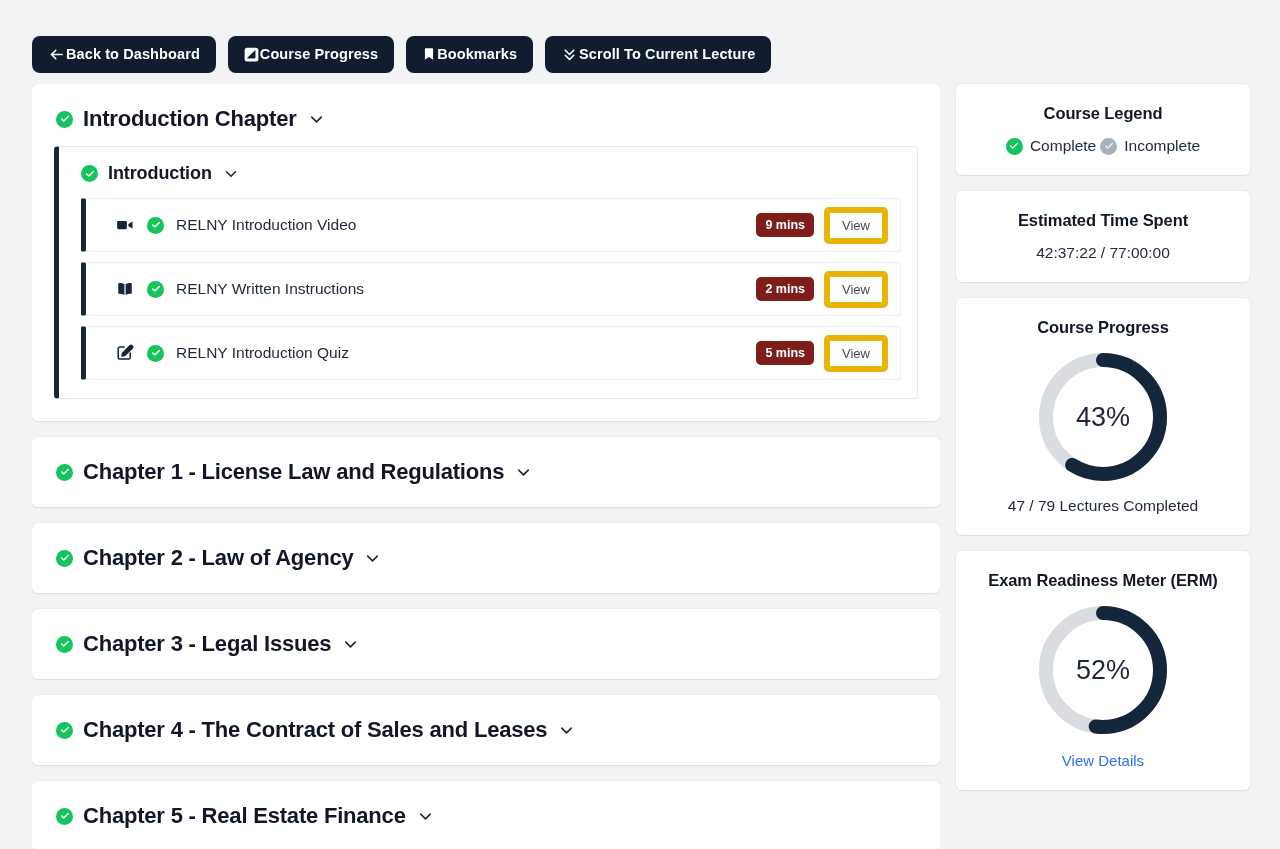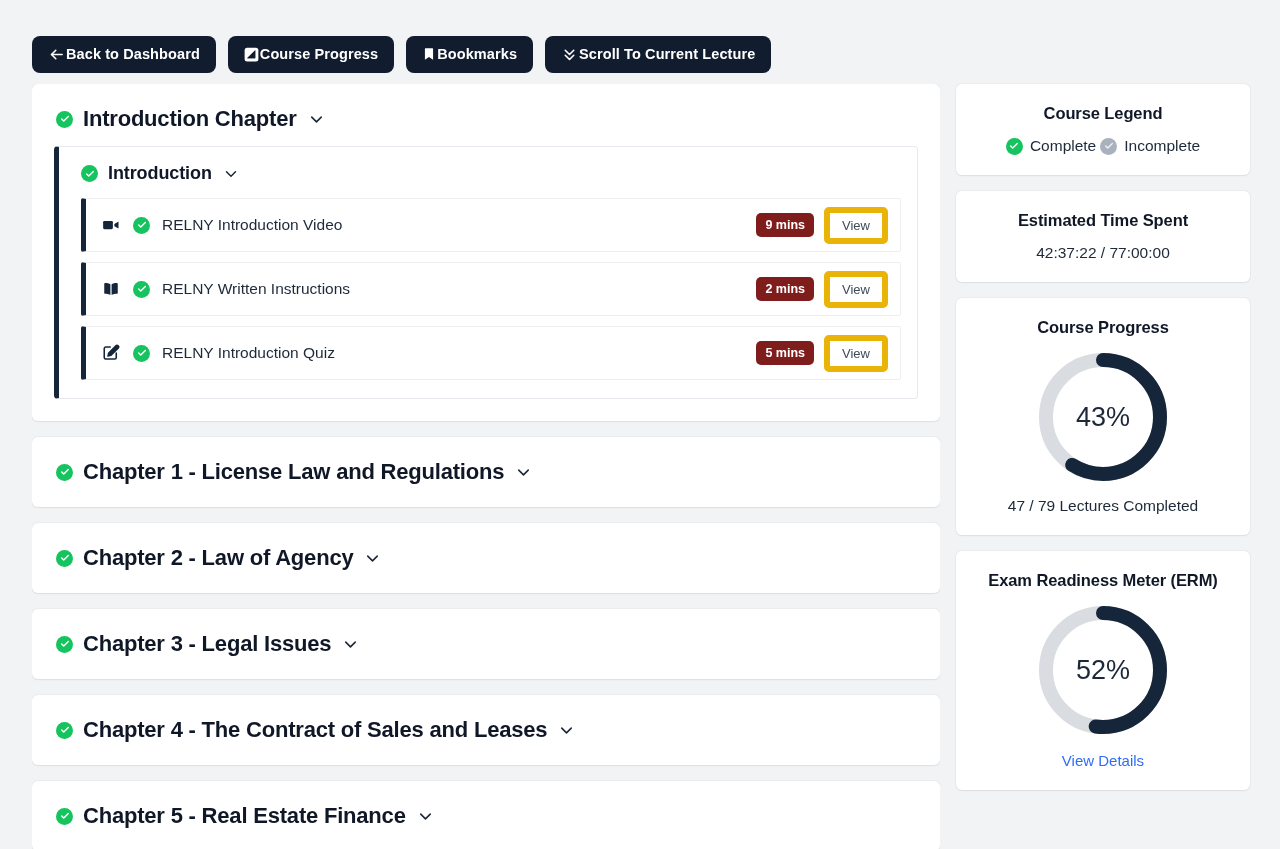--- a/index.html
+++ b/index.html
@@ -116,21 +116,21 @@
   .lectures { padding: 0 16px 18px 22px; }
 
   
   .lecture {
     display: flex;
     align-items: center;
     border: 1px solid #eceef2;
     border-left: 5px solid #16263a;
     border-radius: 2px;
     height: 54px;
-    padding: 0 12px 0 14px;
+    padding: 0 12px 0 28px;
     margin-bottom: 10px;
     background: #fff;
   }
   .lecture:last-child { margin-bottom: 0; }
   .lec-type-icon {
     width: 22px;
     display: flex;
     align-items: center;
     justify-content: center;
     color: #16263a;

